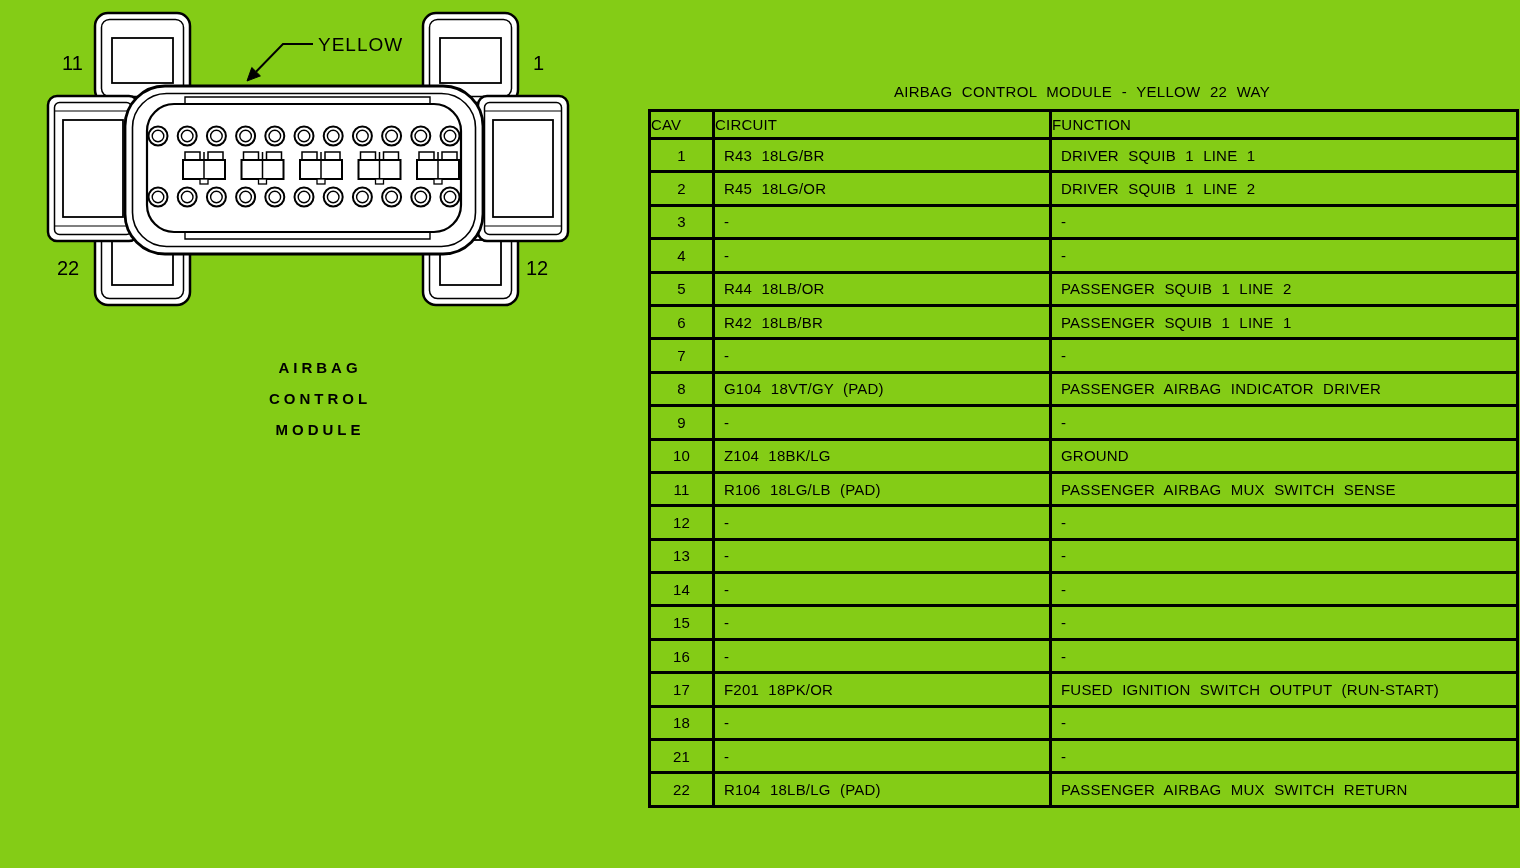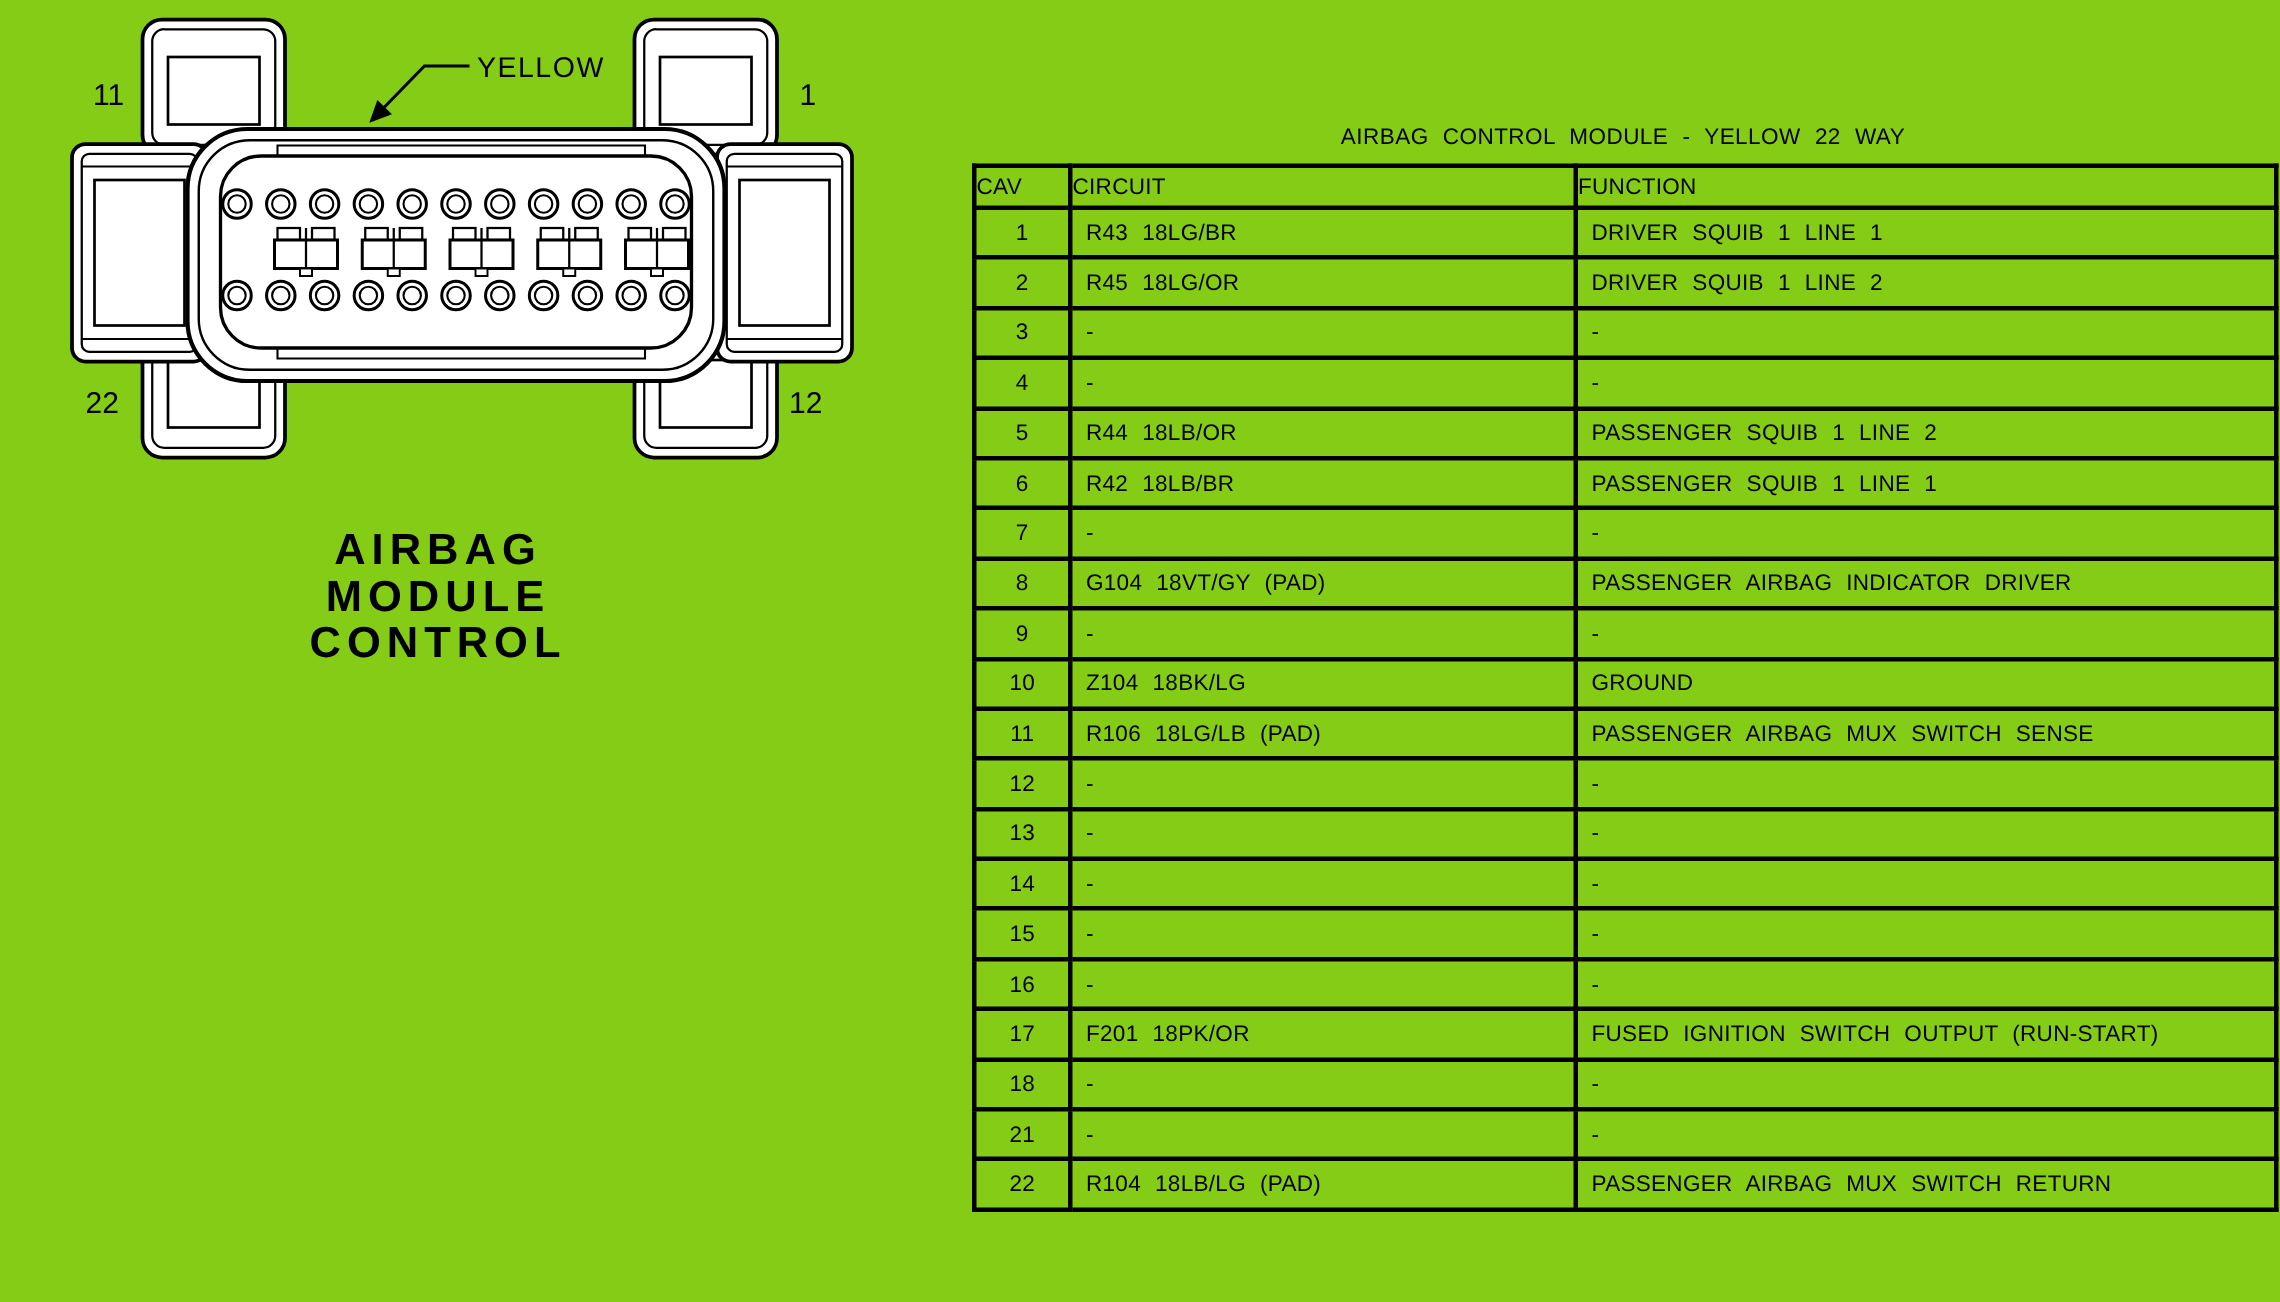--- a/index.html
+++ b/index.html
@@ -34,26 +34,26 @@
   }
   .svg-label {
     font-family: "Liberation Sans", sans-serif;
     fill: #000;
   }
   .pin-num { font-size: 20px; }
   .yellow-tag { font-size: 19px; letter-spacing: 1px; }
 
   .diagram-caption {
     position: absolute;
-    left: 102px;
+    left: 130px;
     top: 342px;
     width: 320px;
     text-align: center;
     font-weight: bold;
-    font-size: 29px;
+    font-size: 15px;
     line-height: 31px;
     letter-spacing: 4px;
     white-space: nowrap;
   }
 
   
   .table-area {
     position: absolute;
     left: 648px;
     top: 50px;
@@ -189,22 +189,22 @@
 
       <text class="svg-label yellow-tag" x="288" y="41">YELLOW</text>
       <text class="svg-label pin-num" x="32" y="60">11</text>
       <text class="svg-label pin-num" x="503" y="60">1</text>
       <text class="svg-label pin-num" x="27" y="265">22</text>
       <text class="svg-label pin-num" x="496" y="265">12</text>
     </svg>
 
     <div class="diagram-caption">
       <div>AIRBAG</div>
+      <div>CONTROL</div>
       <div>MODULE</div>
-      <div>CONTROL</div>
     </div>
   </div>
 
   <div class="table-area">
     <div class="table-title">AIRBAG CONTROL MODULE - YELLOW 22 WAY</div>
     <table class="pinout">
       <colgroup>
         <col class="c-cav">
           <col class="c-circuit">
           <col class="c-function">

